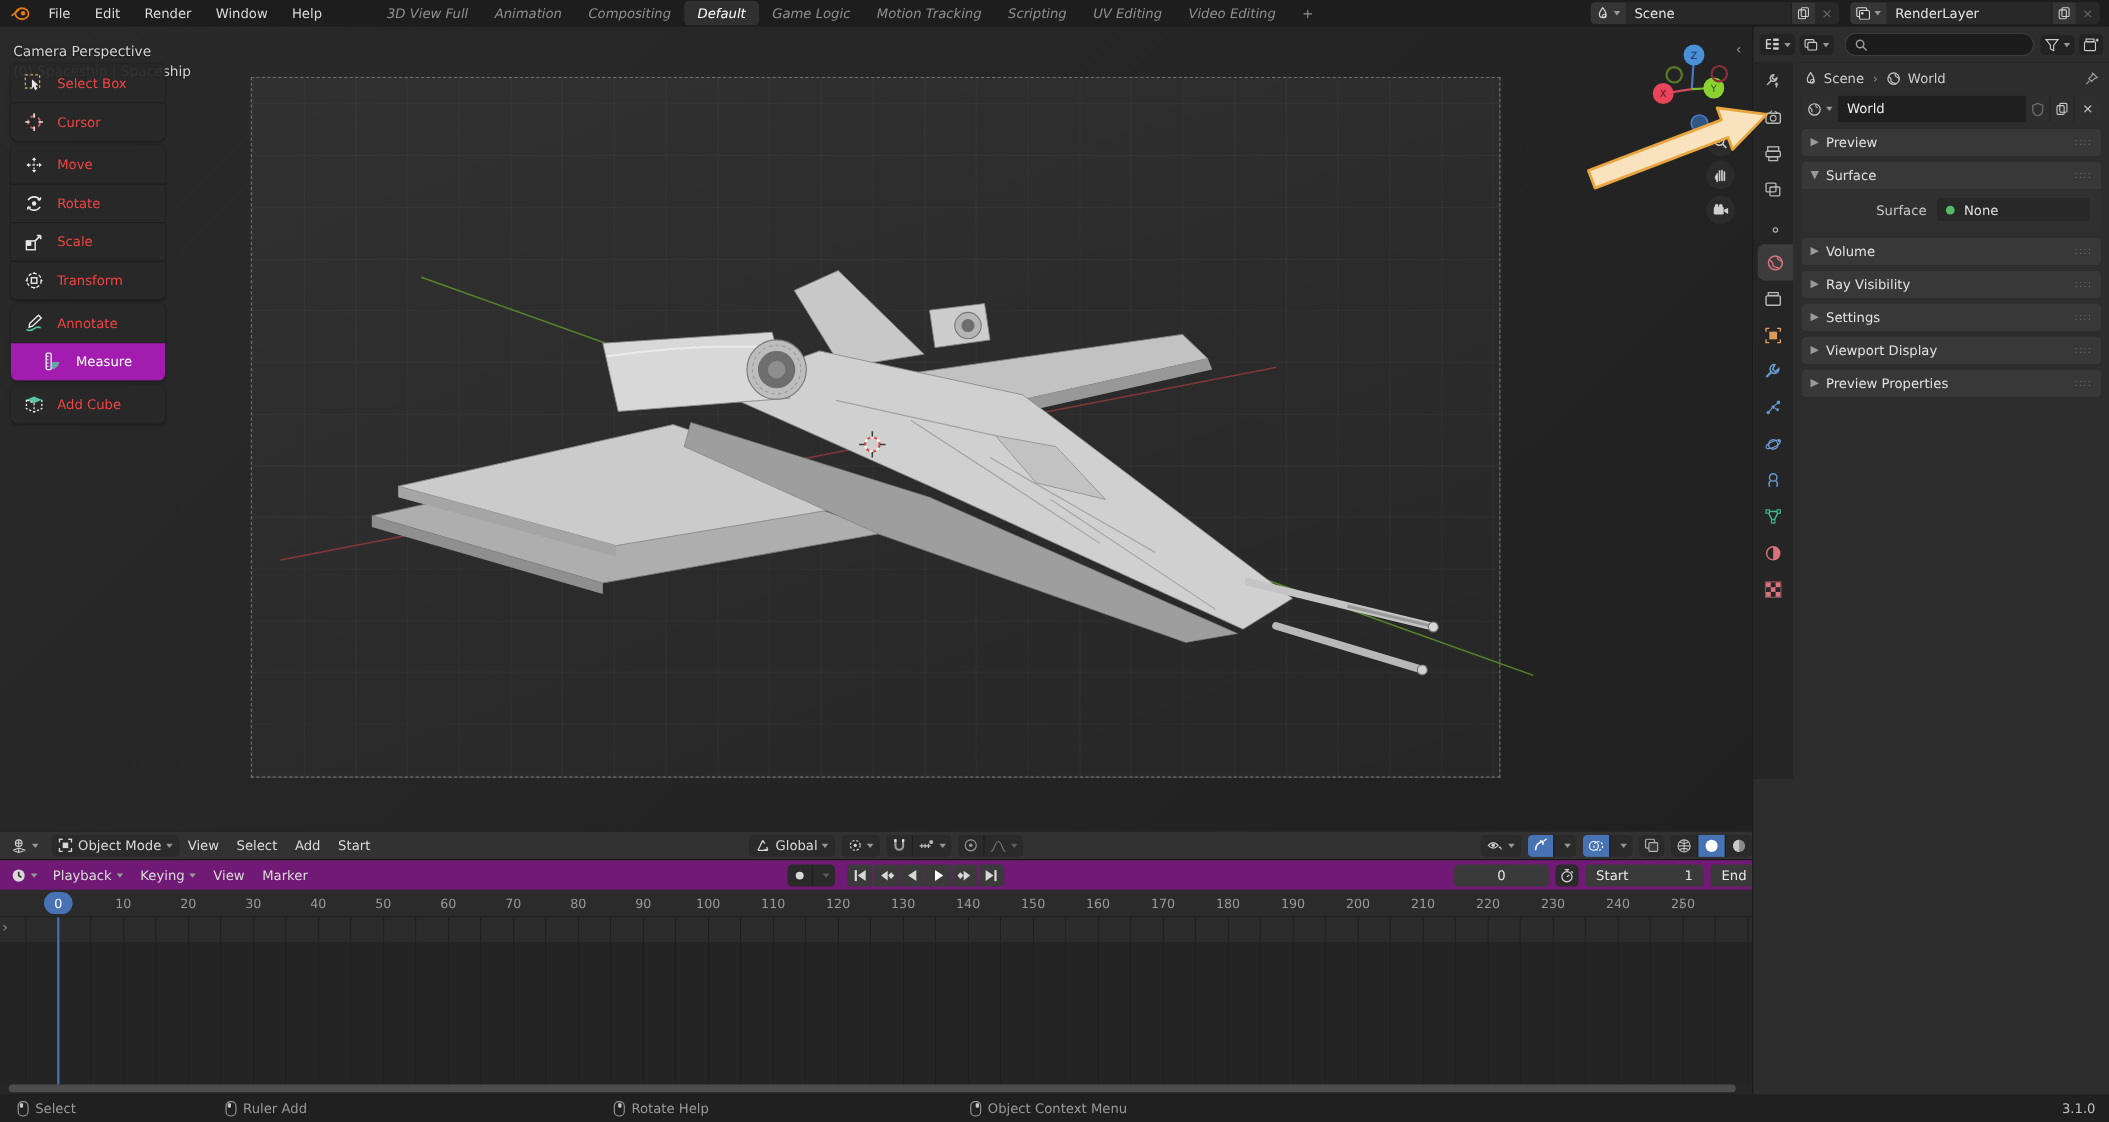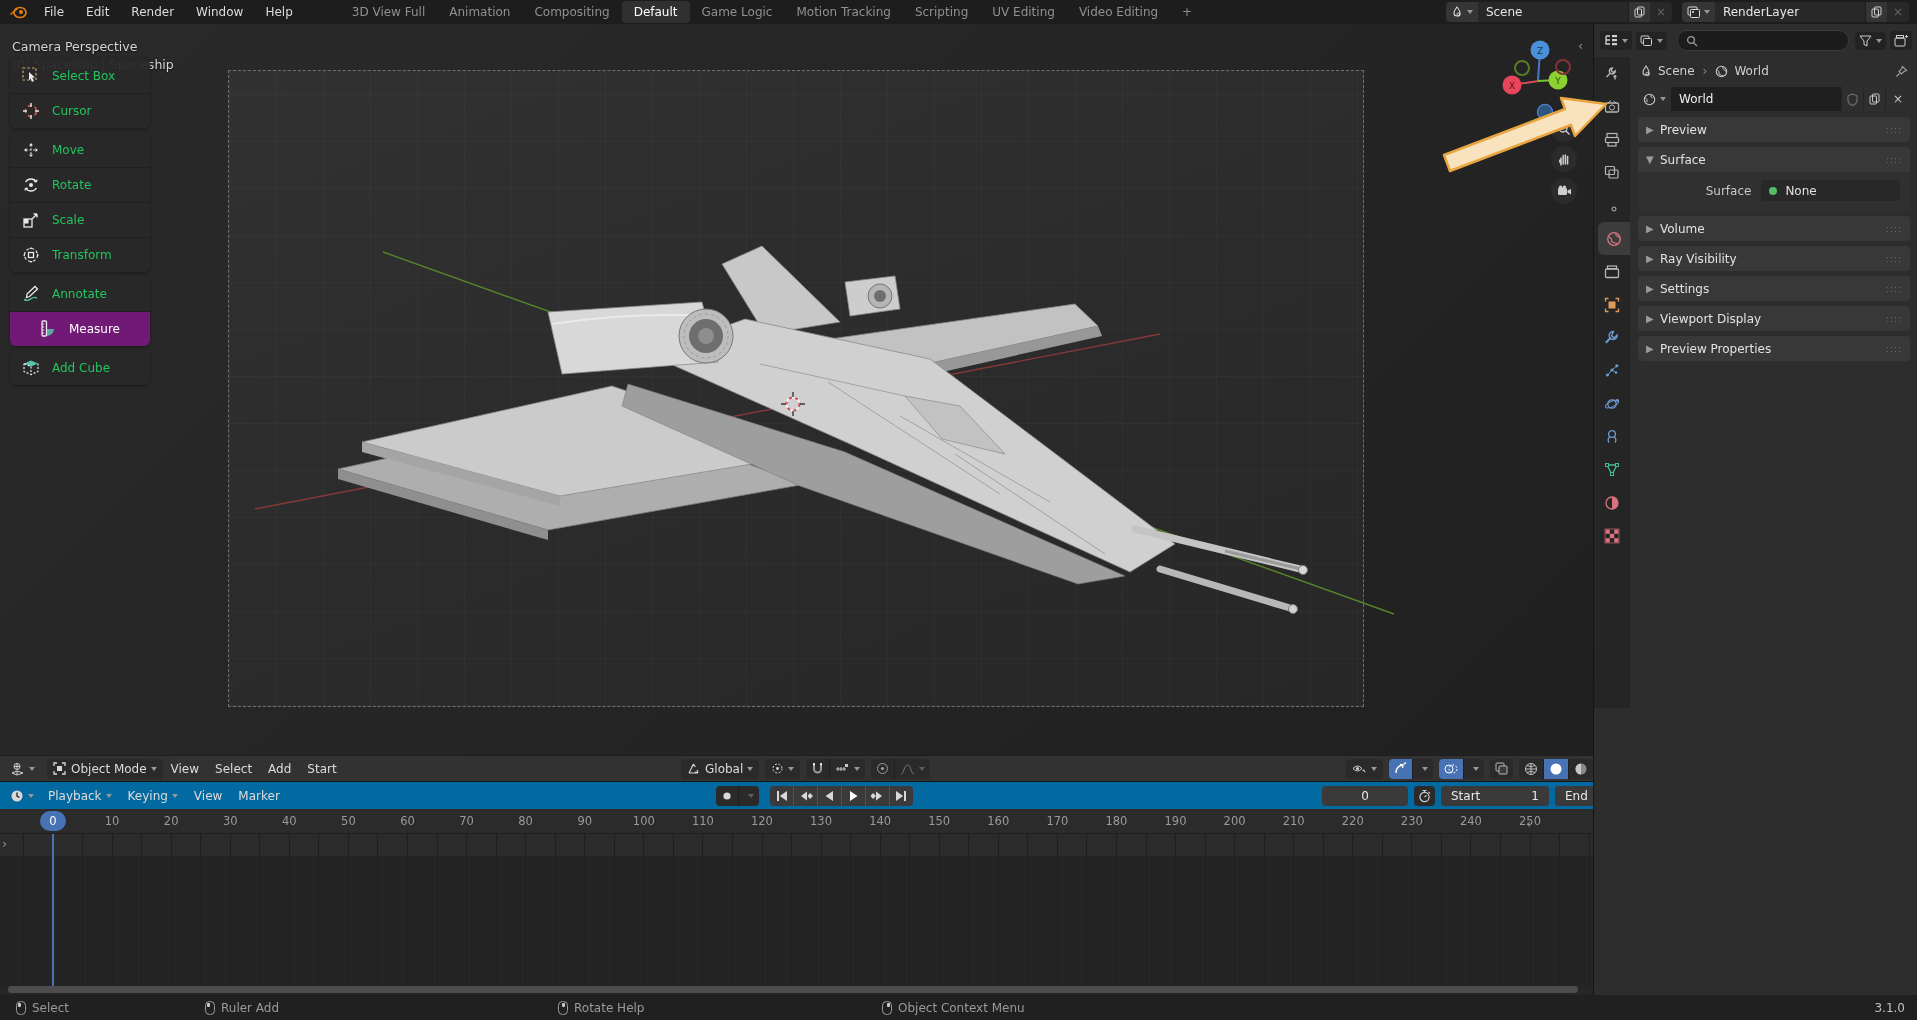--- a/index.html
+++ b/index.html
@@ -8,21 +8,21 @@
   .abs { position:absolute; }
   svg { display:block; }
   .caret { display:inline-block; width:0; height:0; border-left:3.5px solid transparent;
     border-right:3.5px solid transparent; border-top:4px solid #989898; margin-left:4px; vertical-align:middle; }
   .caret.dim { border-top-color:#5e5e5e; }
 
   
   #topbar { left:0; top:0; width:1917px; height:24px; background:#1d1d1d; display:flex; align-items:center; z-index:30; }
   #topbar .menu-item { color:#dcdcdc; padding:0 11px; line-height:24px; cursor:default; }
   #topbar .tabs { display:flex; margin-left:36px; height:24px; align-items:center; }
-  .ws-tab { color:#909090; padding:2px 12px; line-height:18px; border-radius:4px; }
+  .ws-tab { color:#909090; padding:2px 12px; line-height:18px; border-radius:4px;font-style:italic; }
   .ws-tab.active { background:#303030; color:#ffffff; }
   .idblock { display:flex; align-items:center; height:20px; background:#282828; border-radius:4px; margin-left:10px; overflow:hidden; }
   .idblock .icon-sec { background:#353535; height:100%; display:flex; align-items:center; padding:0 5px; }
   .idblock .name { padding:0 8px; color:#e5e5e5; min-width:150px; }
   .idblock .mini-btn { background:#353535; height:100%; display:flex; align-items:center; padding:0 5px; border-left:1px solid #1d1d1d; }
   .idblock .x { color:#666; padding:0 6px; font-size:12px; }
 
   
   #viewport { left:0; top:24px; width:1593px; height:757px; background:#242424; overflow:hidden; }
   #vp-canvas { left:0; top:0; width:1593px; height:731px; overflow:hidden;
@@ -38,31 +38,31 @@
   .hbtn.plain { background:transparent; }
   .menu-text { color:#dcdcdc; padding:0 8px; }
   .seg { display:flex; align-items:center; height:20px; background:#2a2a2a; border-radius:4px; margin-left:6px; overflow:hidden; }
   .seg .sbtn { height:100%; display:flex; align-items:center; padding:0 5px; }
   .seg .sbtn.on { background:#4772b3; }
   .seg .sep { width:1px; height:100%; background:#1f1f1f; }
 
   
   #toolbar { left:10px; top:34px; width:140px; z-index:10; }
   .tool-group { background:rgba(40,40,40,.95); border-radius:6px; margin-bottom:4px; overflow:hidden; box-shadow:0 1px 3px rgba(0,0,0,.4); }
-  .tool-item { display:flex; align-items:center; height:35px; padding:0 10px; color:#22c55e; border-top:1px solid #1f1f1f; }
+  .tool-item { display:flex; align-items:center; height:35px; padding:0 10px; color:#ef4444; border-top:1px solid #1f1f1f; }
   .tool-item:first-child { border-top:none; }
-  .tool-item.active { background:#701a75; color:#fff;padding-left:27px; }
+  .tool-item.active { background:#a21caf; color:#fff;padding-left:27px; }
   .tool-item .ticon { width:22px; height:20px; margin-right:10px; display:flex; align-items:center; justify-content:center; }
 
   
   .vp-roundbtn { width:26px; height:26px; border-radius:50%; background:rgba(45,45,45,.85); display:flex; align-items:center; justify-content:center; }
 
   
   #timeline { left:0; top:781px; width:1593px; height:214px; background:#262626; border-top:1px solid #161616; }
-  #tl-header { left:0; top:0; width:1593px; height:27px; background:#0369a1; display:flex; align-items:center; }
+  #tl-header { left:0; top:0; width:1593px; height:27px; background:#701a75; display:flex; align-items:center; }
   #tl-ruler { left:0; top:27px; width:1593px; height:25px; background:#2b2b2b; border-bottom:1px solid #1e1e1e; }
   .tick-label { position:absolute; top:5px; transform:translateX(-50%); color:#9a9a9a; font-size:11.5px; }
   #frame-badge { position:absolute; top:2px; width:26px; height:20px; background:#4772b3; border-radius:10px; color:#fff;
       display:flex; align-items:center; justify-content:center; transform:translateX(-50%); font-size:11.5px; }
   #tl-tracks { left:0; top:52px; width:1593px; height:152px;
       background:
         repeating-linear-gradient(90deg, #1f1f1f 0 1px, transparent 1px 29.54px),
         linear-gradient(#2c2c2c 0 22px, #242424 22px 100%);
       background-position-x:23px,0; }
   #playhead { position:absolute; top:0; width:2px; height:152px; background:#4772b3; }

